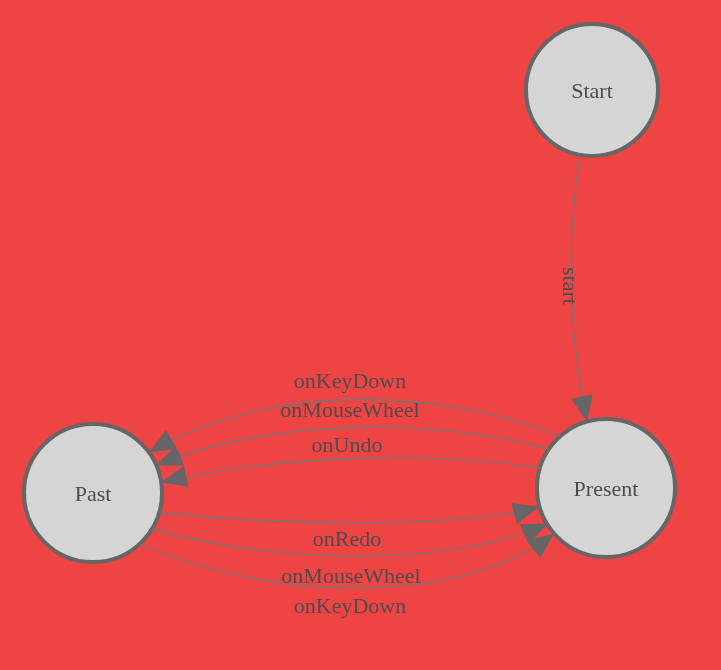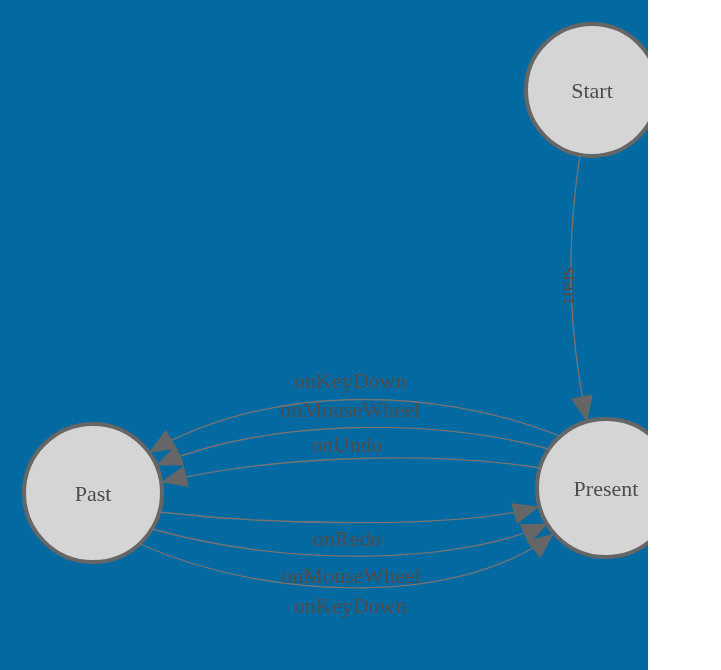--- a/index.html
+++ b/index.html
@@ -2,23 +2,23 @@
 <html><head>
 <meta charset="utf-8">
 <style>
   html, body {
     margin: 0;
     padding: 0;
     background: #ffffff;
   }
   .diagram-stage {
     position: relative;
-    width: 648px;
+    width: 721px;
     height: 670px;
-    background: #0369a1;
+    background: #ef4444;
     overflow: hidden;
   }
   svg {
     display: block;
   }
   .node-label {
     font-family: "Liberation Serif", "DejaVu Serif", serif;
     font-size: 22px;
     fill: #4d4d4d;
   }

